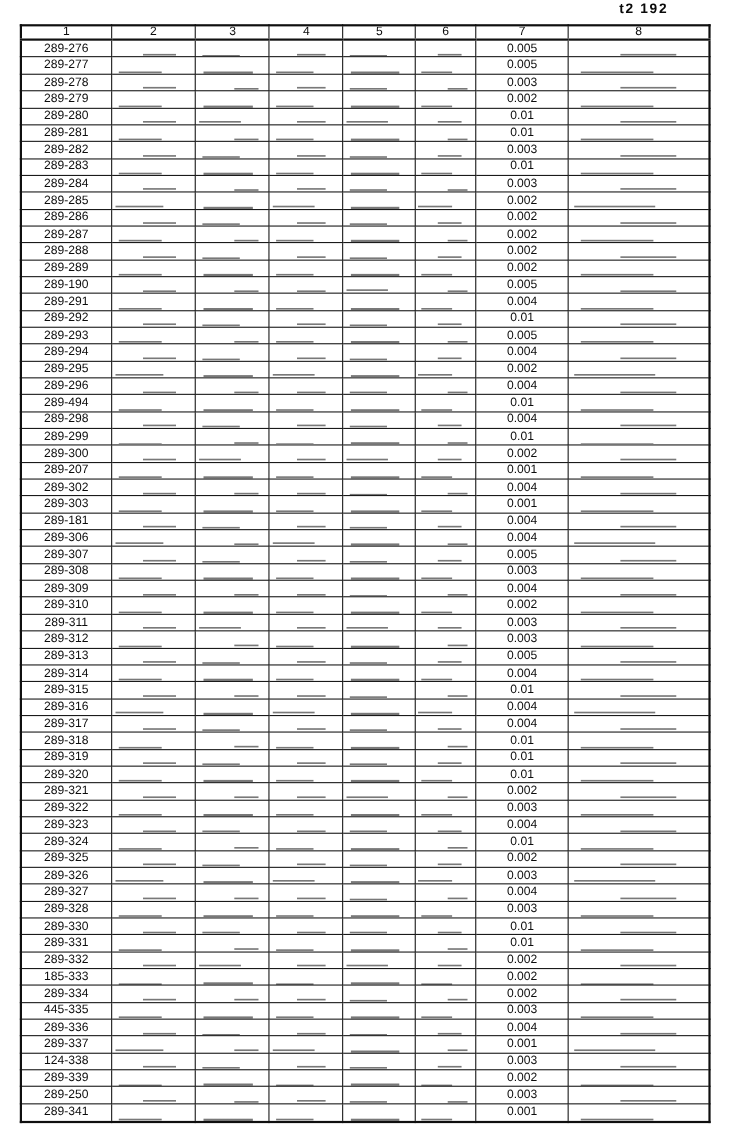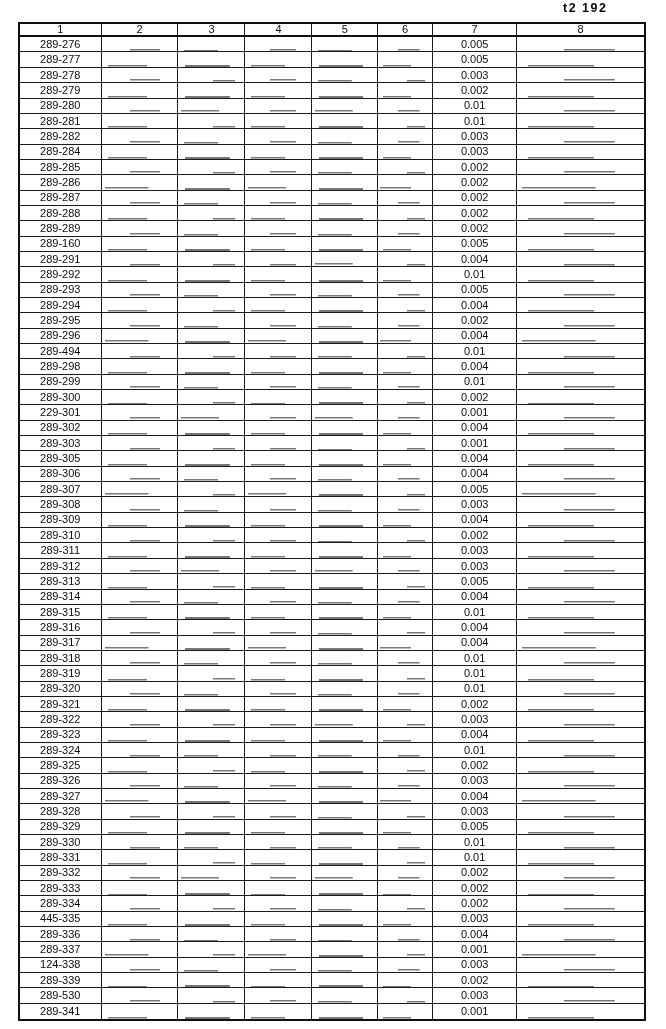--- a/index.html
+++ b/index.html
@@ -149,20 +149,30 @@
           <td>289-282</td>
           <td class="e"></td>
           <td class="e"></td>
           <td class="e"></td>
           <td class="e"></td>
           <td class="e"></td>
           <td>0.003</td>
           <td class="e"></td>
         </tr>
         <tr>
+          <td>289-283</td>
+          <td class="e"></td>
+          <td class="e"></td>
+          <td class="e"></td>
+          <td class="e"></td>
+          <td class="e"></td>
+          <td>0.01</td>
+          <td class="e"></td>
+        </tr>
+        <tr>
           <td>289-284</td>
           <td class="e"></td>
           <td class="e"></td>
           <td class="e"></td>
           <td class="e"></td>
           <td class="e"></td>
           <td>0.003</td>
           <td class="e"></td>
         </tr>
         <tr>
@@ -209,21 +219,21 @@
           <td>289-289</td>
           <td class="e"></td>
           <td class="e"></td>
           <td class="e"></td>
           <td class="e"></td>
           <td class="e"></td>
           <td>0.002</td>
           <td class="e"></td>
         </tr>
         <tr>
-          <td>289-160</td>
+          <td>289-190</td>
           <td class="e"></td>
           <td class="e"></td>
           <td class="e"></td>
           <td class="e"></td>
           <td class="e"></td>
           <td>0.005</td>
           <td class="e"></td>
         </tr>
         <tr>
           <td>289-291</td>
@@ -319,21 +329,21 @@
           <td>289-300</td>
           <td class="e"></td>
           <td class="e"></td>
           <td class="e"></td>
           <td class="e"></td>
           <td class="e"></td>
           <td>0.002</td>
           <td class="e"></td>
         </tr>
         <tr>
-          <td>229-301</td>
+          <td>289-207</td>
           <td class="e"></td>
           <td class="e"></td>
           <td class="e"></td>
           <td class="e"></td>
           <td class="e"></td>
           <td>0.001</td>
           <td class="e"></td>
         </tr>
         <tr>
           <td>289-302</td>
@@ -349,21 +359,21 @@
           <td>289-303</td>
           <td class="e"></td>
           <td class="e"></td>
           <td class="e"></td>
           <td class="e"></td>
           <td class="e"></td>
           <td>0.001</td>
           <td class="e"></td>
         </tr>
         <tr>
-          <td>289-305</td>
+          <td>289-181</td>
           <td class="e"></td>
           <td class="e"></td>
           <td class="e"></td>
           <td class="e"></td>
           <td class="e"></td>
           <td>0.004</td>
           <td class="e"></td>
         </tr>
         <tr>
           <td>289-306</td>
@@ -589,30 +599,20 @@
           <td>289-328</td>
           <td class="e"></td>
           <td class="e"></td>
           <td class="e"></td>
           <td class="e"></td>
           <td class="e"></td>
           <td>0.003</td>
           <td class="e"></td>
         </tr>
         <tr>
-          <td>289-329</td>
-          <td class="e"></td>
-          <td class="e"></td>
-          <td class="e"></td>
-          <td class="e"></td>
-          <td class="e"></td>
-          <td>0.005</td>
-          <td class="e"></td>
-        </tr>
-        <tr>
           <td>289-330</td>
           <td class="e"></td>
           <td class="e"></td>
           <td class="e"></td>
           <td class="e"></td>
           <td class="e"></td>
           <td>0.01</td>
           <td class="e"></td>
         </tr>
         <tr>
@@ -629,21 +629,21 @@
           <td>289-332</td>
           <td class="e"></td>
           <td class="e"></td>
           <td class="e"></td>
           <td class="e"></td>
           <td class="e"></td>
           <td>0.002</td>
           <td class="e"></td>
         </tr>
         <tr>
-          <td>289-333</td>
+          <td>185-333</td>
           <td class="e"></td>
           <td class="e"></td>
           <td class="e"></td>
           <td class="e"></td>
           <td class="e"></td>
           <td>0.002</td>
           <td class="e"></td>
         </tr>
         <tr>
           <td>289-334</td>
@@ -699,21 +699,21 @@
           <td>289-339</td>
           <td class="e"></td>
           <td class="e"></td>
           <td class="e"></td>
           <td class="e"></td>
           <td class="e"></td>
           <td>0.002</td>
           <td class="e"></td>
         </tr>
         <tr>
-          <td>289-530</td>
+          <td>289-250</td>
           <td class="e"></td>
           <td class="e"></td>
           <td class="e"></td>
           <td class="e"></td>
           <td class="e"></td>
           <td>0.003</td>
           <td class="e"></td>
         </tr>
         <tr>
           <td>289-341</td>

